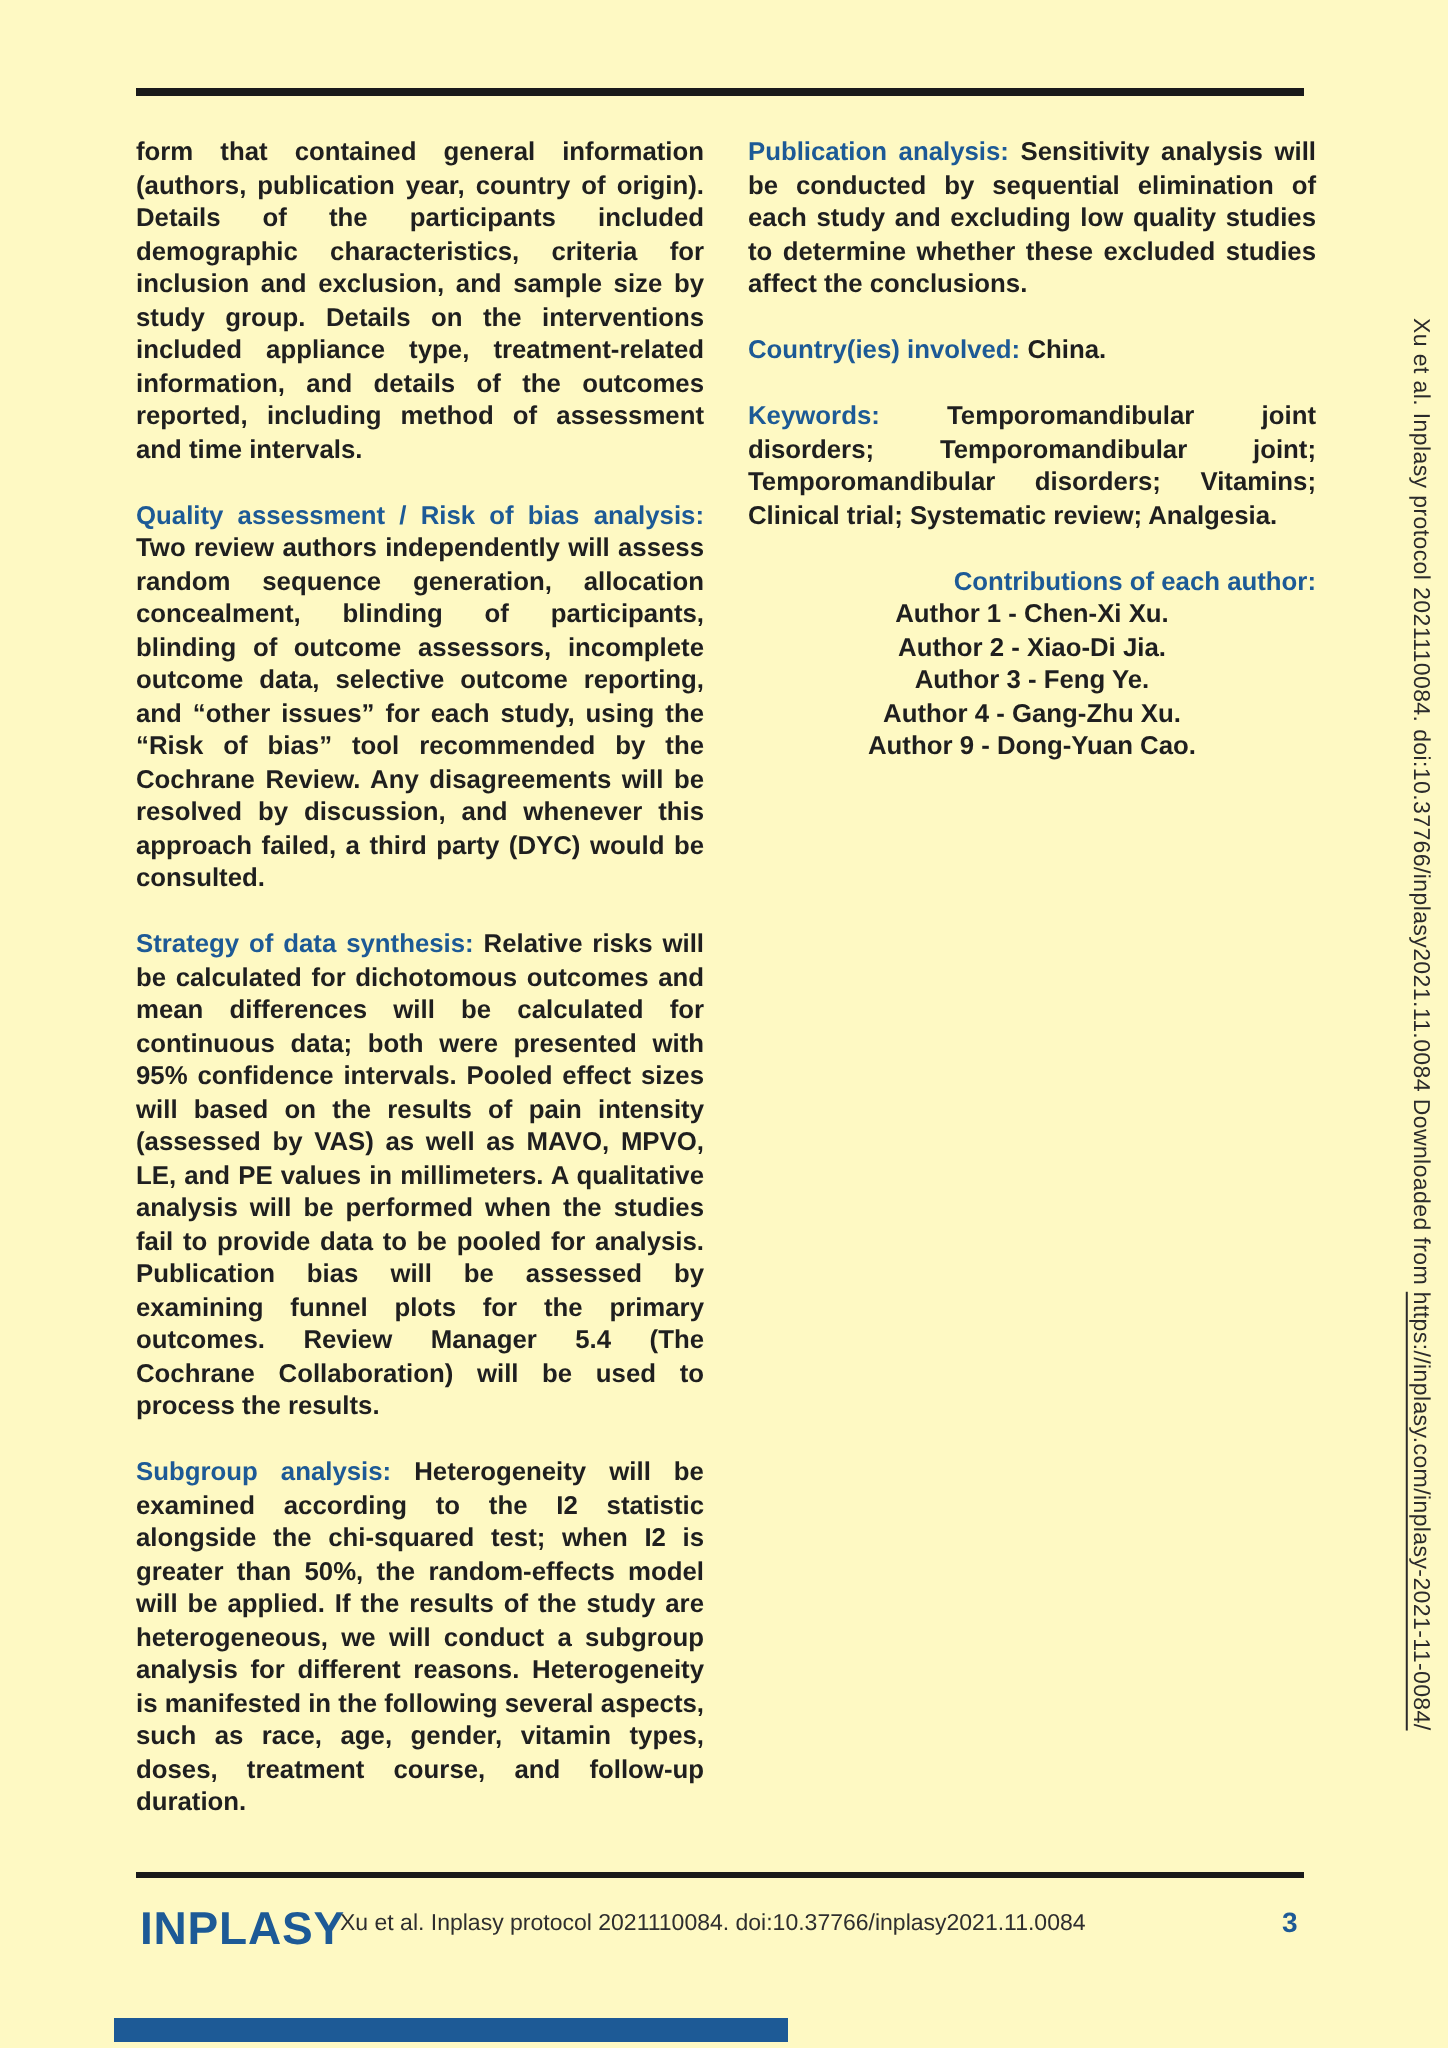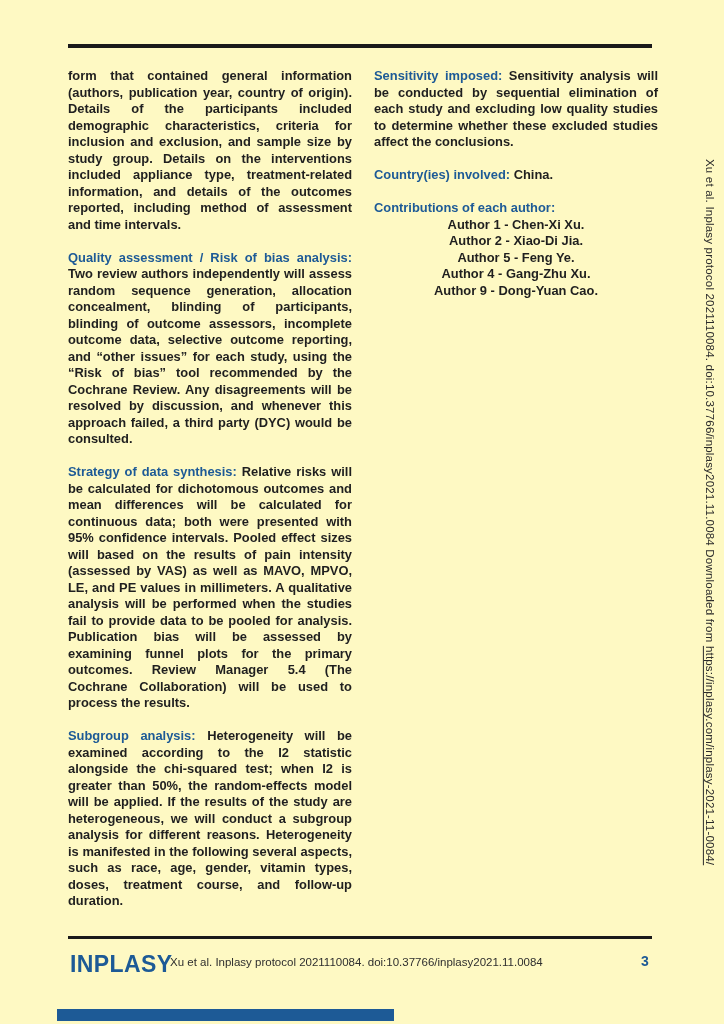--- a/index.html
+++ b/index.html
@@ -24,21 +24,21 @@
     font-size: 12.9px;
     font-weight: bold;
     line-height: 16.5px;
     color: #1f1f1f;
     text-align: justify;
   }
   .col-left  { left: 68px; }
   .col-right { left: 374px; }
   .col p { margin: 0 0 16.5px 0; }
   .hd { color: #1d5a96; }
-  .contrib .hd { display: block; text-align: left; }
+  .contrib .hd { display: block; text-align: right; }
   .author-line { display: block; text-align: center; }
   .sidebar {
     position: absolute;
     left: 694px; top: 0;
     height: 1024px; width: 22px;
     writing-mode: vertical-rl;
     text-align: center;
     font-size: 11.5px;
     font-weight: normal;
     color: #2b2b2b;
@@ -89,27 +89,28 @@
   <div class="top-rule"></div>
 
   <div class="col col-left">
     <p><span>form that contained general information (authors, publication year, country of origin). Details of the participants included demographic characteristics, criteria for inclusion and exclusion, and sample size by study group. Details on the interventions included appliance type, treatment-related information, and details of the outcomes reported, including method of assessment and time intervals.</span></p>
     <p><span class="hd">Quality assessment / Risk of bias analysis:</span> <span>Two review authors independently will assess random sequence generation, allocation concealment, blinding of participants, blinding of outcome assessors, incomplete outcome data, selective outcome reporting, and “other issues” for each study, using the “Risk of bias” tool recommended by the Cochrane Review. Any disagreements will be resolved by discussion, and whenever this approach failed, a third party (DYC) would be consulted.</span></p>
     <p><span class="hd">Strategy of data synthesis:</span> <span>Relative risks will be calculated for dichotomous outcomes and mean differences will be calculated for continuous data; both were presented with 95% confidence intervals. Pooled effect sizes will based on the results of pain intensity (assessed by VAS) as well as MAVO, MPVO, LE, and PE values in millimeters. A qualitative analysis will be performed when the studies fail to provide data to be pooled for analysis. Publication bias will be assessed by examining funnel plots for the primary outcomes. Review Manager 5.4 (The Cochrane Collaboration) will be used to process the results.</span></p>
     <p><span class="hd">Subgroup analysis:</span> <span>Heterogeneity will be examined according to the I2 statistic alongside the chi-squared test; when I2 is greater than 50%, the random-effects model will be applied. If the results of the study are heterogeneous, we will conduct a subgroup analysis for different reasons. Heterogeneity is manifested in the following several aspects, such as race, age, gender, vitamin types, doses, treatment course, and follow-up duration.</span></p>
   </div>
 
   <div class="col col-right">
-    <p><span class="hd">Sensitivity imposed:</span> <span>Sensitivity analysis will be conducted by sequential elimination of each study and excluding low quality studies to determine whether these excluded studies affect the conclusions.</span></p>
+    <p><span class="hd">Publication analysis:</span> <span>Sensitivity analysis will be conducted by sequential elimination of each study and excluding low quality studies to determine whether these excluded studies affect the conclusions.</span></p>
     <p><span class="hd">Country(ies) involved:</span> <span>China.</span></p>
+    <p><span class="hd">Keywords:</span> <span>Temporomandibular joint disorders; Temporomandibular joint; Temporomandibular disorders; Vitamins; Clinical trial; Systematic review; Analgesia.</span></p>
     <p class="contrib">
       <span class="hd">Contributions of each author:</span>
       <span class="author-line">Author 1 - Chen-Xi Xu.</span>
       <span class="author-line">Author 2 - Xiao-Di Jia.</span>
-      <span class="author-line">Author 5 - Feng Ye.</span>
+      <span class="author-line">Author 3 - Feng Ye.</span>
       <span class="author-line">Author 4 - Gang-Zhu Xu.</span>
       <span class="author-line">Author 9 - Dong-Yuan Cao.</span>
     </p>
   </div>
 
   <div class="sidebar"><span>Xu et al. Inplasy protocol 2021110084. doi:10.37766/inplasy2021.11.0084 Downloaded from </span><span class="link">https://inplasy.com/inplasy-2021-11-0084/</span></div>
 
   <div class="footer-rule"></div>
   <div class="footer-brand">INPLASY</div>
   <div class="footer-citation">Xu et al. Inplasy protocol 2021110084. doi:10.37766/inplasy2021.11.0084</div>

